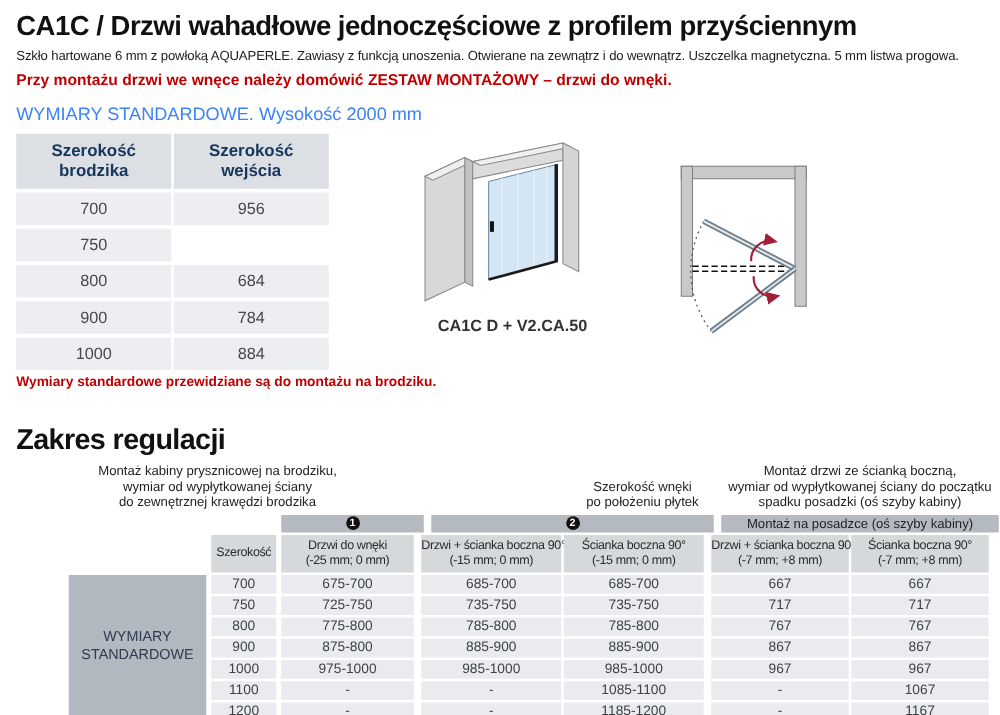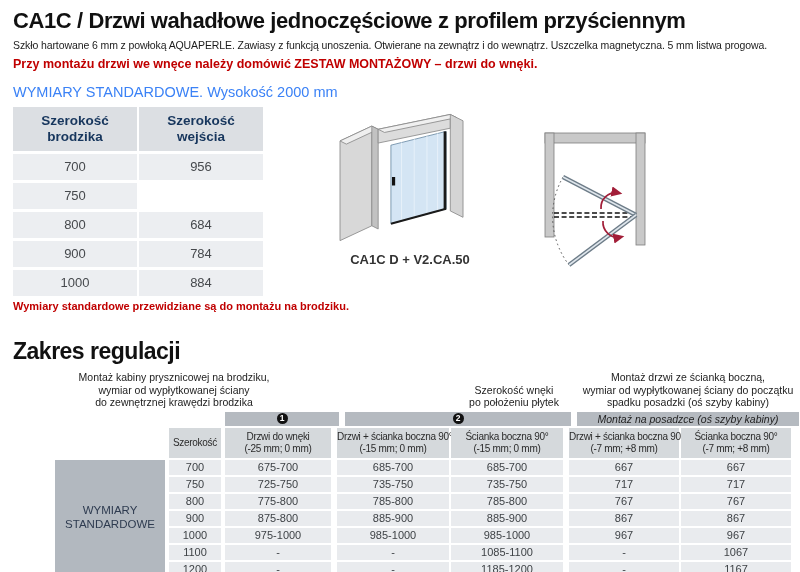--- a/index.html
+++ b/index.html
@@ -41,21 +41,21 @@
   .w5{width:110px;margin-left:2px;}
   .dw1{width:114px;margin-left:170px;}
   .dw2{width:226px;margin-left:6px;}
   .dw3{width:222px;margin-left:6px;}
   .desc-row{align-items:flex-end;margin-bottom:3px;}
   .desc{font-size:10.5px;line-height:12.5px;color:#222;text-align:center;white-space:pre-line;}
   .band-row{margin-bottom:2px;}
   .band{height:14px;background:#b5bac0;display:flex;align-items:center;justify-content:center;}
   .badge{width:11px;height:11px;border-radius:50%;background:#111;color:#fff;font-size:8.5px;
     font-weight:700;line-height:11px;text-align:center;display:block;}
-  .band-text{font-size:10.5px;color:#1f1f1f;font-style:italic;}
+  .band-text{font-size:10.5px;color:#1f1f1f;}
   .hdr-row{margin-bottom:2px;}
   .hdr{height:30px;background:#d5d9dc;display:flex;flex-direction:column;justify-content:center;
     text-align:center;font-size:10px;line-height:12px;color:#2b2b2b;letter-spacing:-0.3px;}
   .hdr .l1{white-space:nowrap;}
   .rows-wrap{position:relative;}
   .reg-row{margin-bottom:2px;}
   .reg-cell{height:15px;line-height:15px;background:#e9ebee;font-size:11px;color:#3e4246;
     text-align:center;}
   .wym-box{position:absolute;left:0;top:0;bottom:2px;width:110px;background:#b2b8bf;
     display:flex;align-items:center;justify-content:center;text-align:center;

